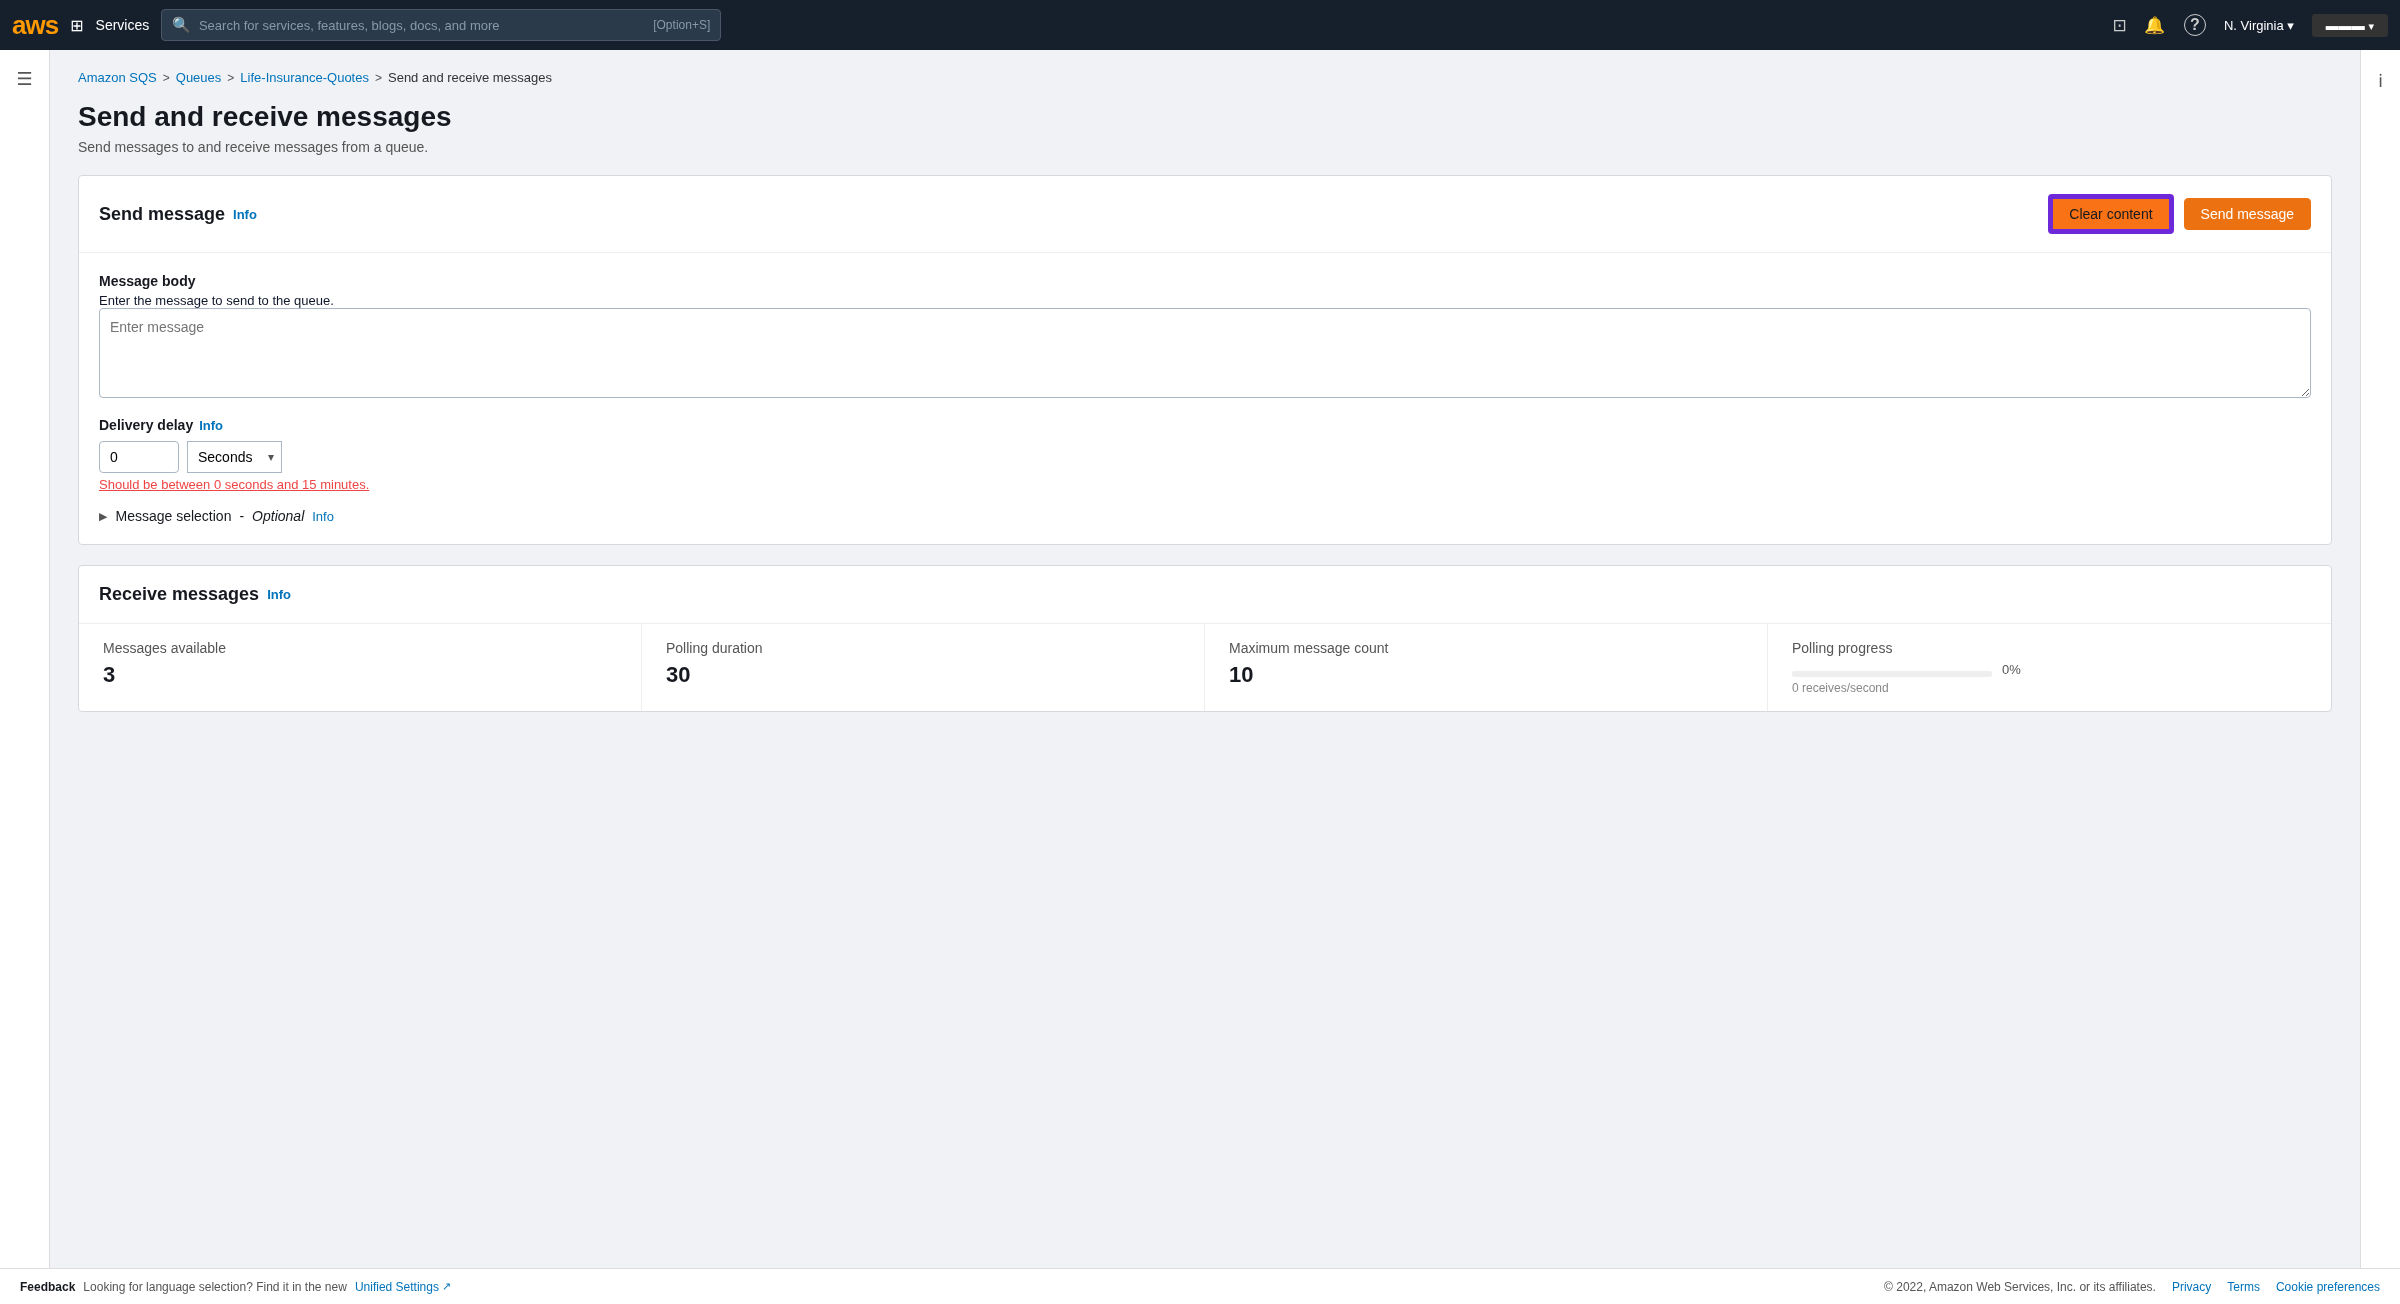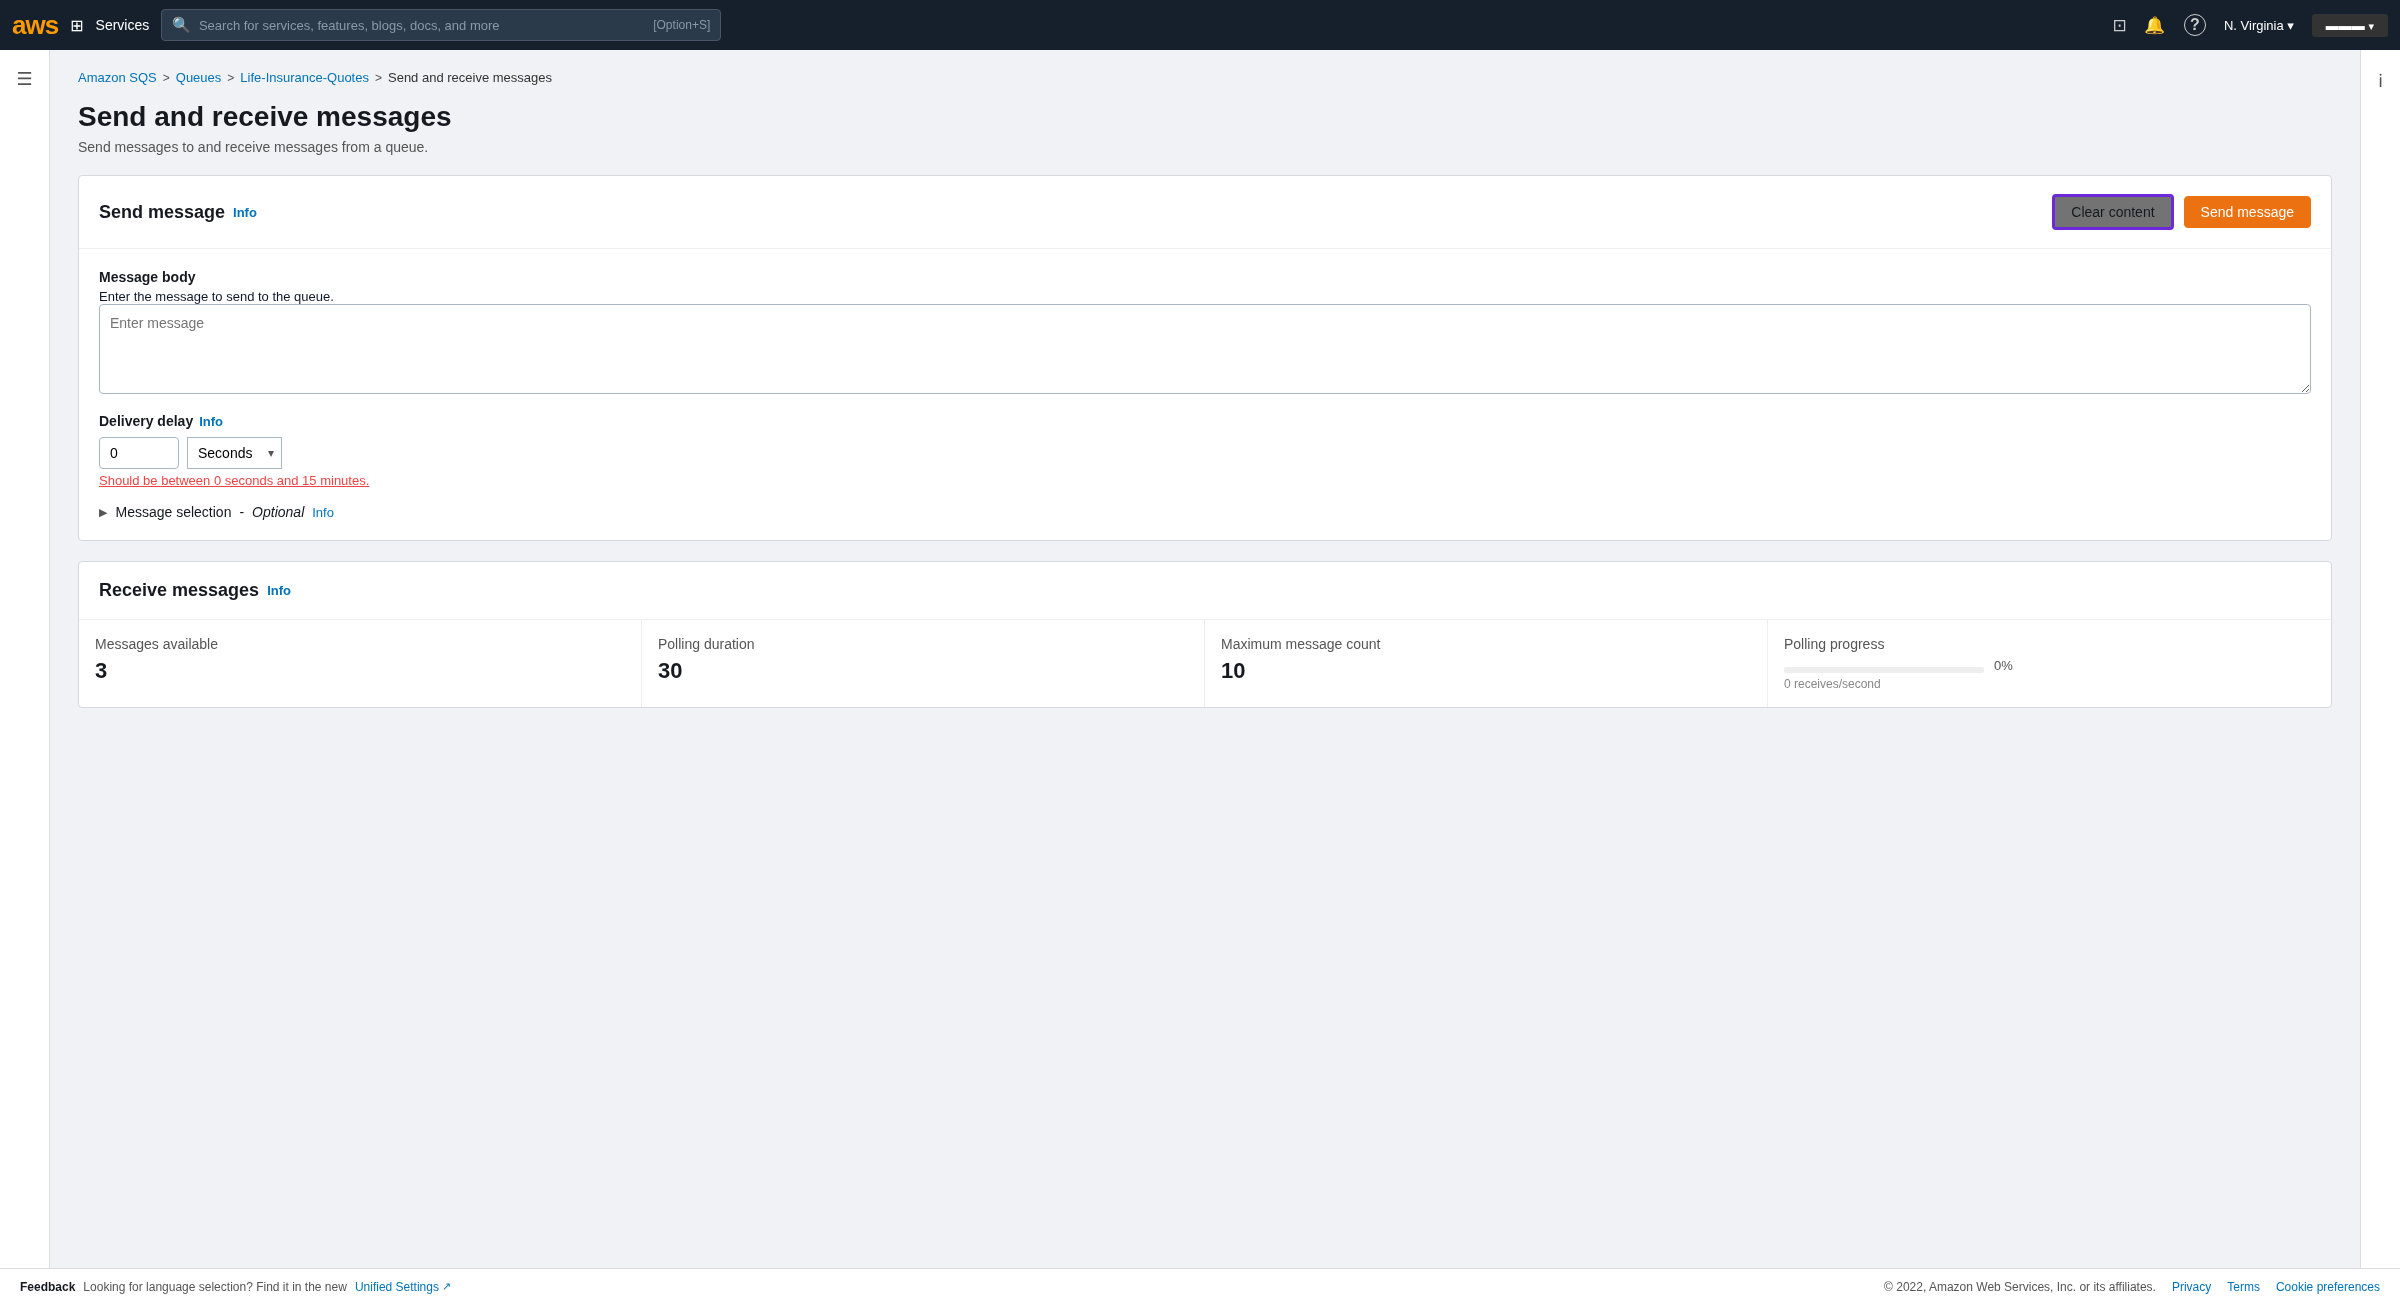--- a/index.html
+++ b/index.html
@@ -191,22 +191,22 @@
       padding: 7px 16px;
       border-radius: 4px;
       font-size: 14px;
       cursor: pointer;
       font-weight: 400;
       display: inline-flex;
       align-items: center;
       gap: 6px;
     }
     .btn-default {
-      background: #737373;
-      border: 3px solid #6d28d9;
+      background: #f97316;
+      border: 5px solid #6d28d9;
       color: #16191f;
     }
     .btn-primary {
       background: #ec7211;
       border: 1px solid #ec7211;
       color: #fff;
     }
     .btn-outline-red {
       background: #fff;
       border: 2px solid #d13212;
@@ -387,21 +387,21 @@
     }
 
     .receive-card-header {
       display: flex;
       align-items: center;
       justify-content: space-between;
       padding: 18px 20px;
     }
 
     .poll-stat-col {
-      padding: 16px 16px;
+      padding: 16px 24px;
     }
     .poll-stat-label {
       font-size: 14px;
       color: #555;
       margin-bottom: 6px;
       font-weight: 400;
     }
     .poll-stat-value {
       font-size: 22px;
       font-weight: 700;

